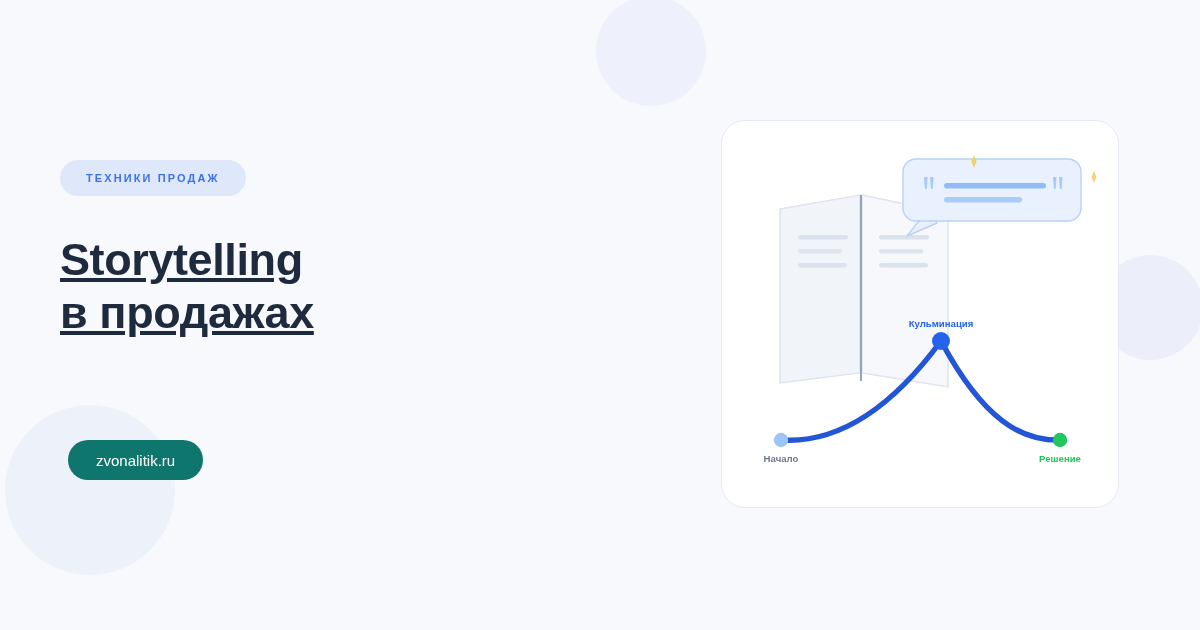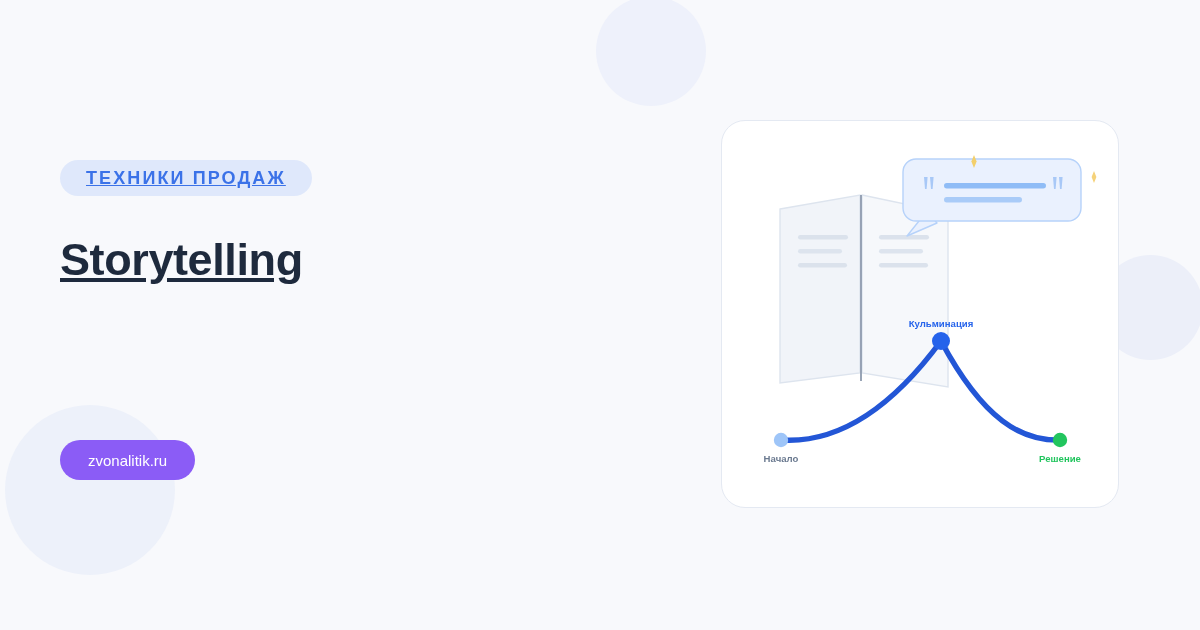--- a/index.html
+++ b/index.html
@@ -65,55 +65,54 @@
     display: inline-flex;
     align-items: center;
     justify-content: center;
     height: 36px;
     padding: 0 26px;
     border-radius: 18px;
     background: #dfe8fb;
     box-sizing: border-box;
   }
   .eyebrow-badge .eyebrow-text {
-    font-size: 18px;
+    font-size: 11px;
     font-weight: bold;
     letter-spacing: 2.1px;
     color: #3b72e8;
     white-space: nowrap;
     line-height: 1;
-    text-decoration: underline;
   }
 
   .headline {
     margin: 0;
     padding-top: 37px;
     font-size: 45px;
     font-weight: bold;
     line-height: 1.18;
     letter-spacing: -0.4px;
     color: #1e2a3d;
     text-decoration: underline;
   }
   .headline .hl-line {
     display: block;
     white-space: nowrap;
   }
 
   .url-pill {
     position: absolute;
-    left: 0;
+    left: 8px;
     top: 280px;
     display: inline-flex;
     align-items: center;
     justify-content: center;
     height: 40px;
     padding: 0 28px;
     border-radius: 20px;
-    background: #8b5cf6;
+    background: #0f766e;
     box-sizing: border-box;
   }
   .url-pill .url-text {
     font-size: 15px;
     color: #ffffff;
     line-height: 1;
     white-space: nowrap;
   }
 
   
@@ -148,20 +147,21 @@
   <div class="blob blob--right"></div>
 
   <div class="left-col">
 
     <div class="eyebrow-badge">
       <span class="eyebrow-text">ТЕХНИКИ ПРОДАЖ</span>
     </div>
 
     <h1 class="headline">
       <span class="hl-line">Storytelling</span>
+      <span class="hl-line">в продажах</span>
     </h1>
 
     <div class="url-pill">
       <span class="url-text">zvonalitik.ru</span>
     </div>
 
   </div>
 
   <div class="illus-card">
     <svg width="398" height="388" viewBox="0 0 398 388" xmlns="http://www.w3.org/2000/svg">

